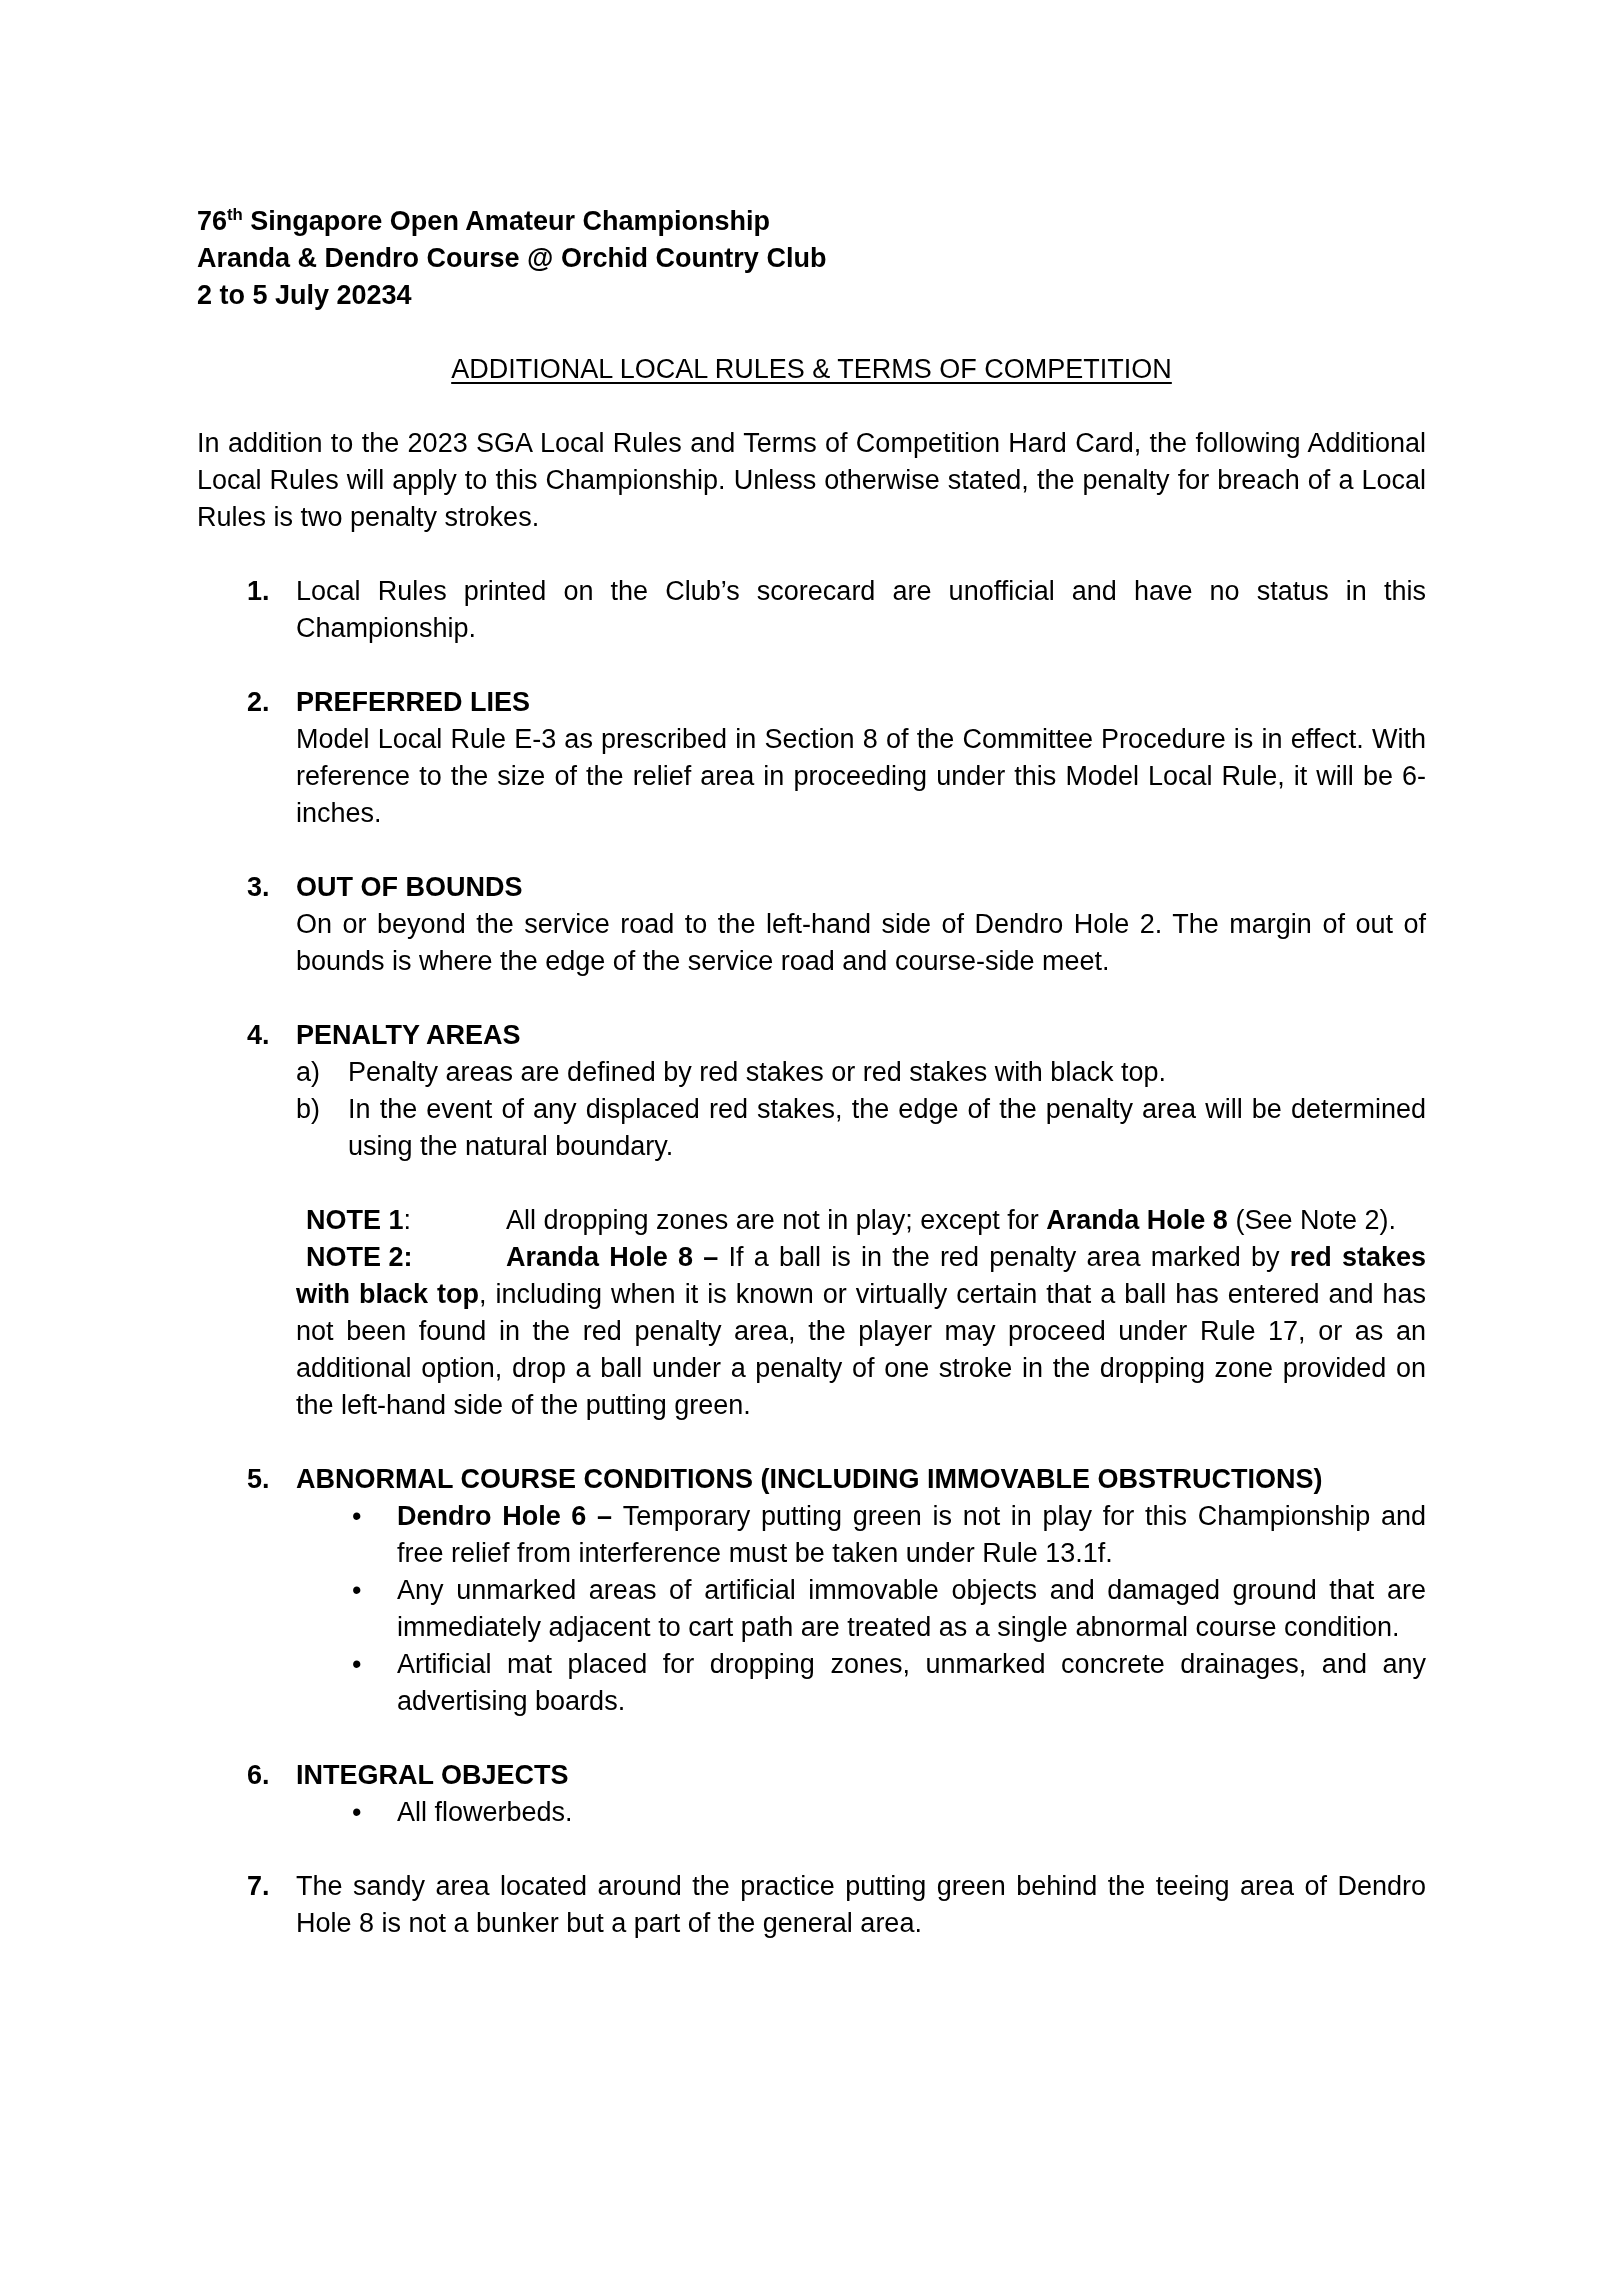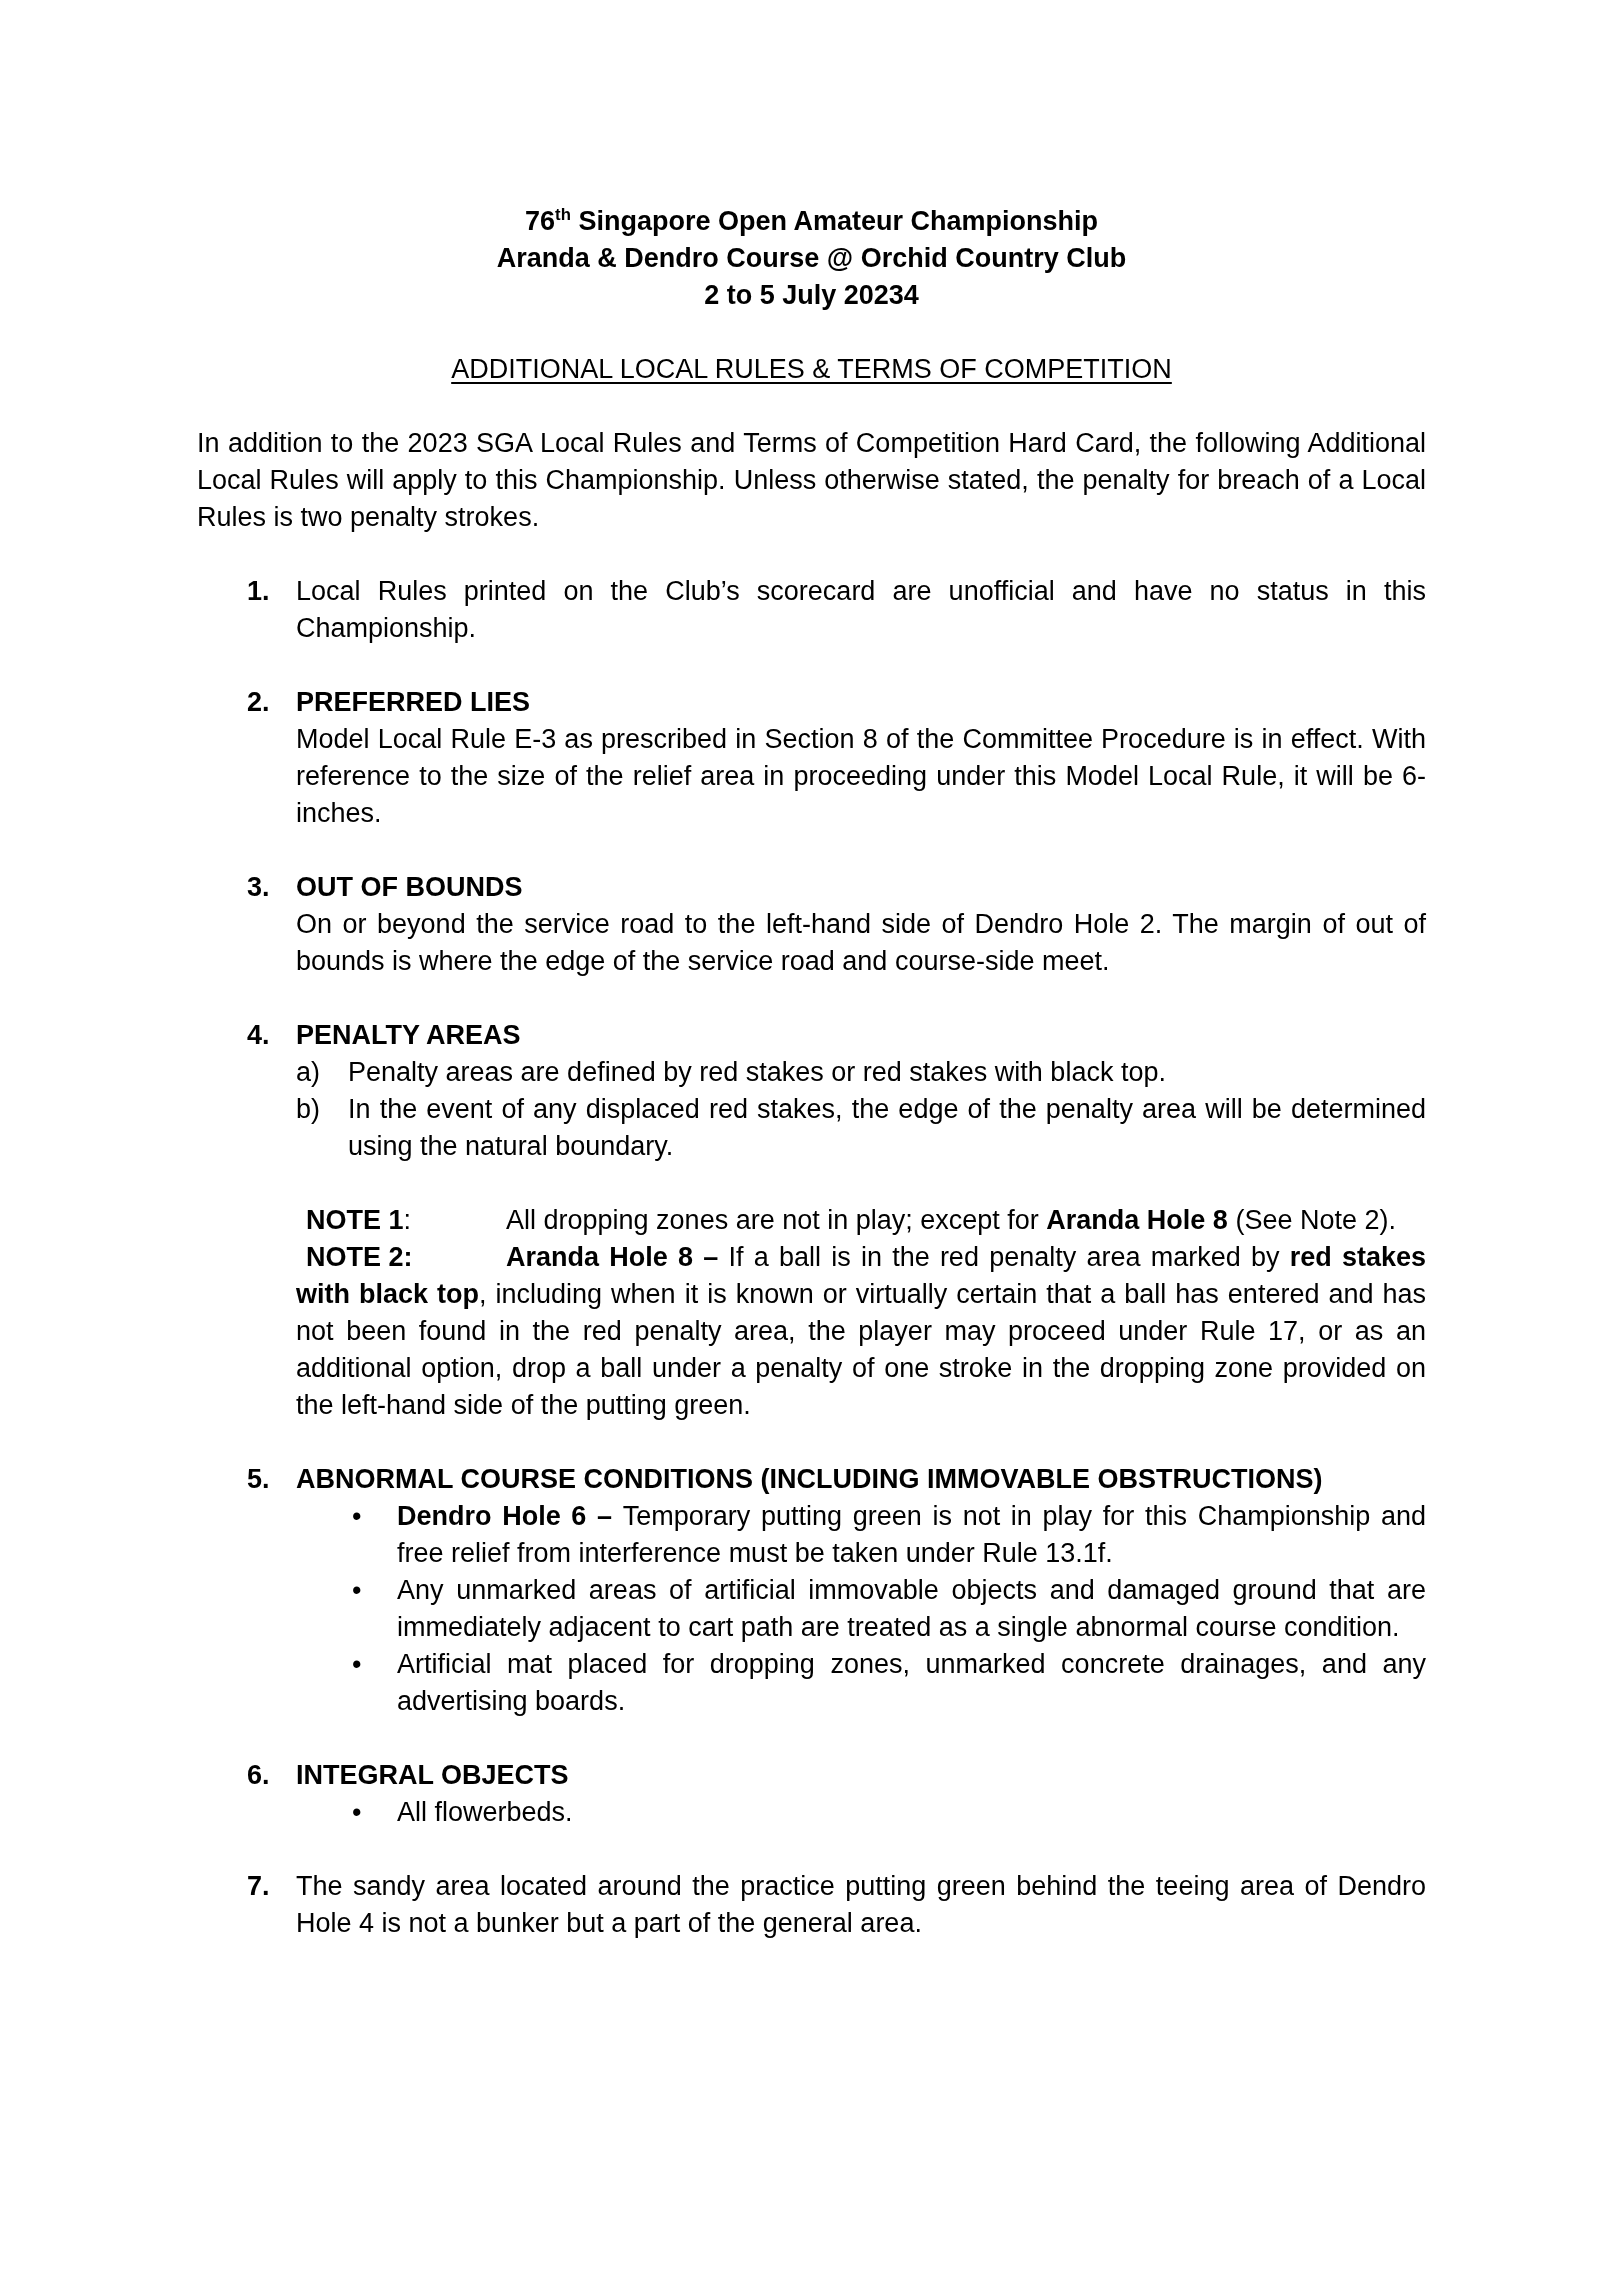--- a/index.html
+++ b/index.html
@@ -9,21 +9,21 @@
     box-sizing:border-box;
     padding:203px 197px 0 197px;
     background:#ffffff;
     color:#000000;
     font-family:"Liberation Sans", sans-serif;
     font-size:27px;
     line-height:37px;
   }
   p{margin:0;}
   .block{margin-bottom:37px;}
-  .title-block p{text-align:center;font-weight:700;}
+  .title-block p{text-align:left;font-weight:700;}
   sup{font-size:0.62em;line-height:0;vertical-align:super;}
   .doc-heading{
     text-align:center;font-weight:400;
     text-decoration:underline;
     text-underline-offset:4px;
     text-decoration-thickness:2.4px;
   }
   .intro{text-align:justify;}
   .section{position:relative;padding-left:99px;}
   .num{position:absolute;left:50px;top:0;font-weight:700;}
@@ -111,17 +111,17 @@
     <span class="num">6.</span>
     <div class="sec-title">INTEGRAL OBJECTS</div>
     <div class="bullet-row">
       <span class="dot">•</span>
       <p class="bullet-text"><b></b><span>All flowerbeds.</span></p>
     </div>
   </div>
 
   <div class="block section">
     <span class="num">7.</span>
-    <p class="sec-body">The sandy area located around the practice putting green behind the teeing area of Dendro Hole 4 is not a bunker but a part of the general area.</p>
+    <p class="sec-body">The sandy area located around the practice putting green behind the teeing area of Dendro Hole 8 is not a bunker but a part of the general area.</p>
   </div>
 
 </div>
 
 
 </body></html>

